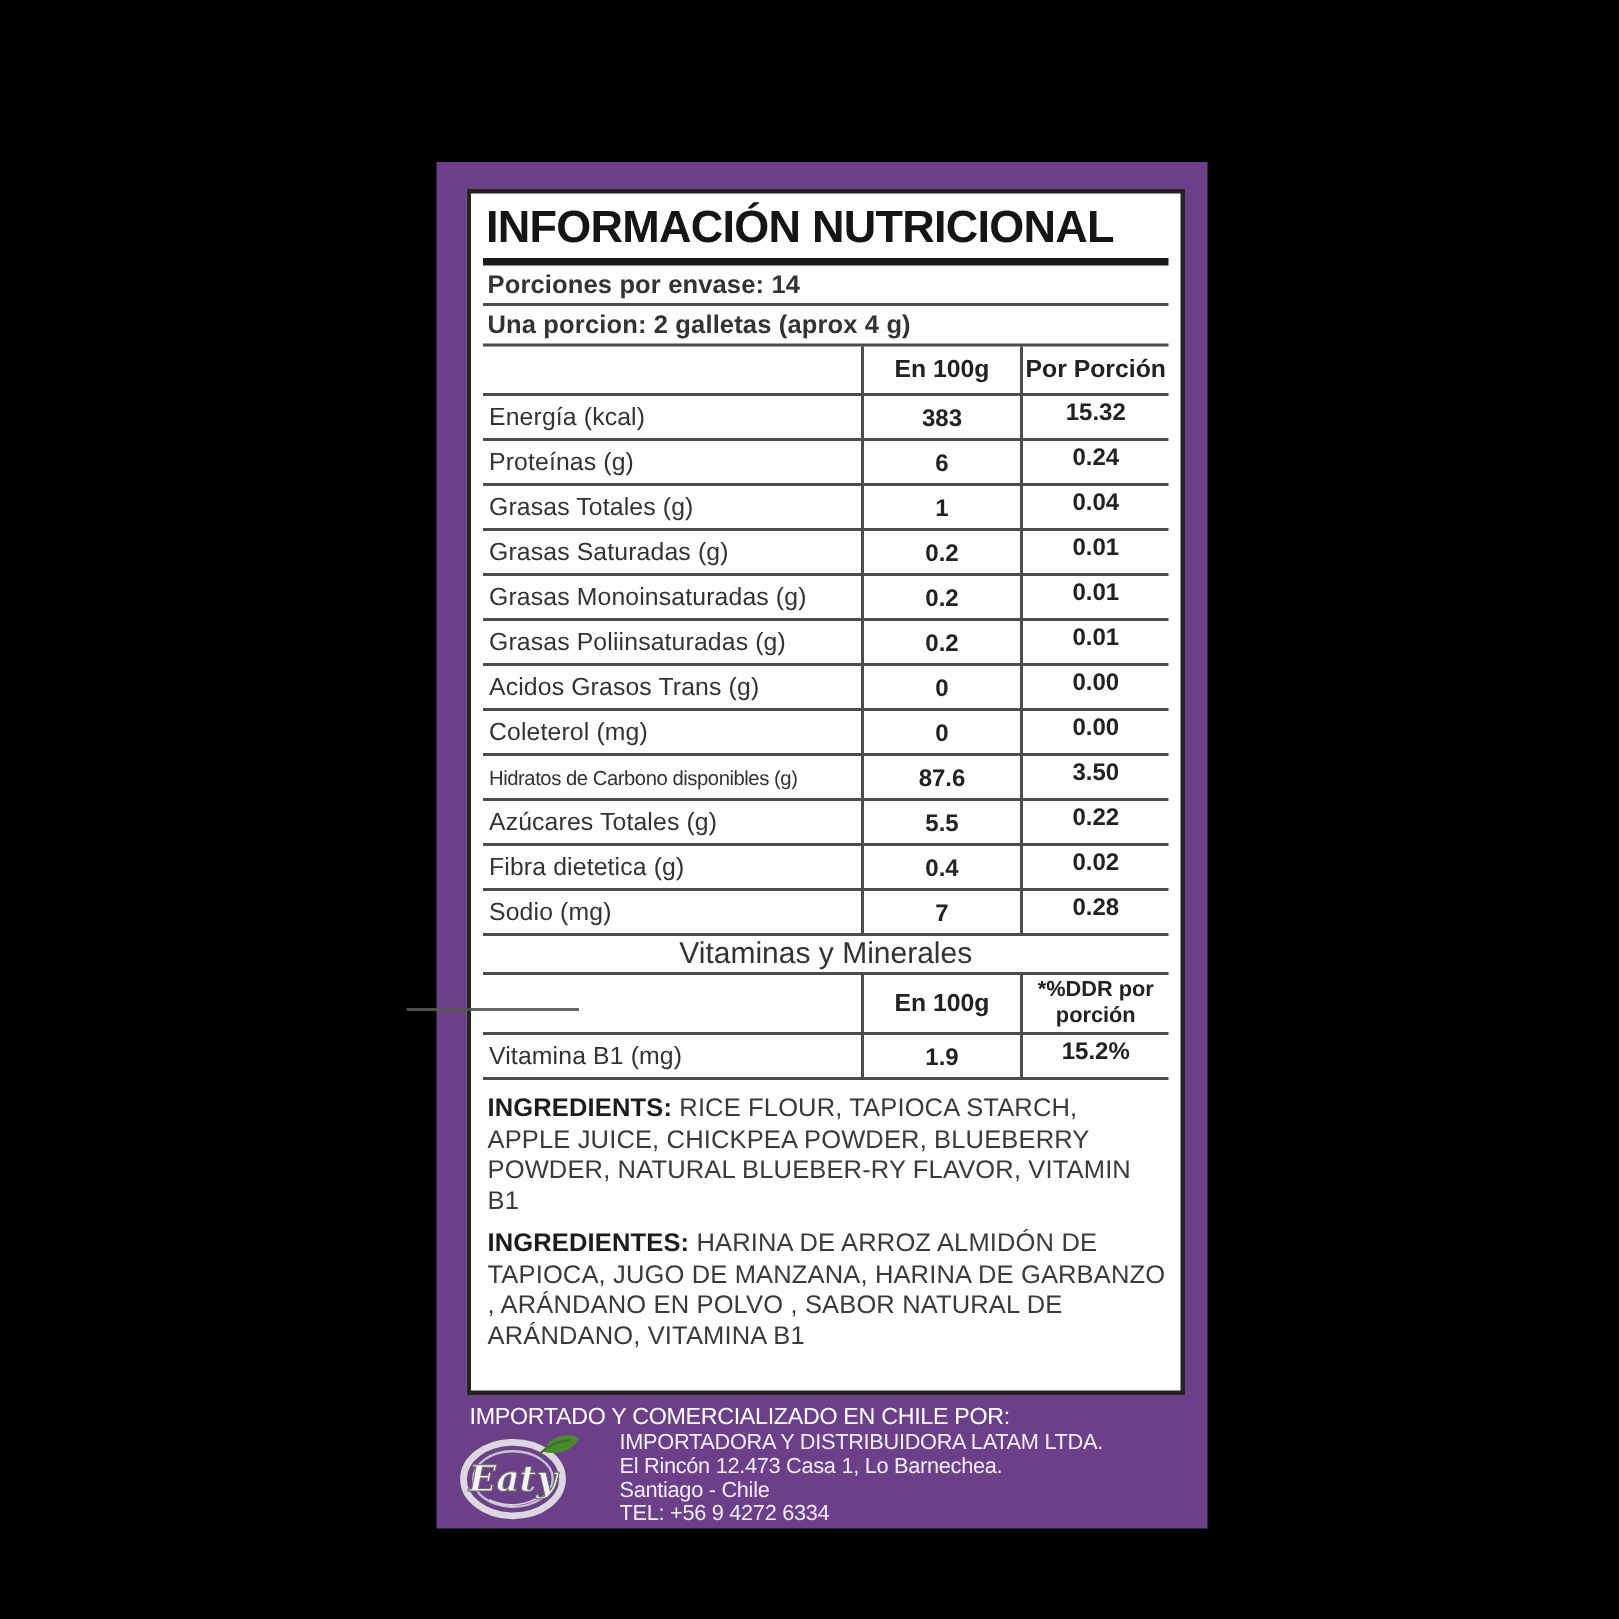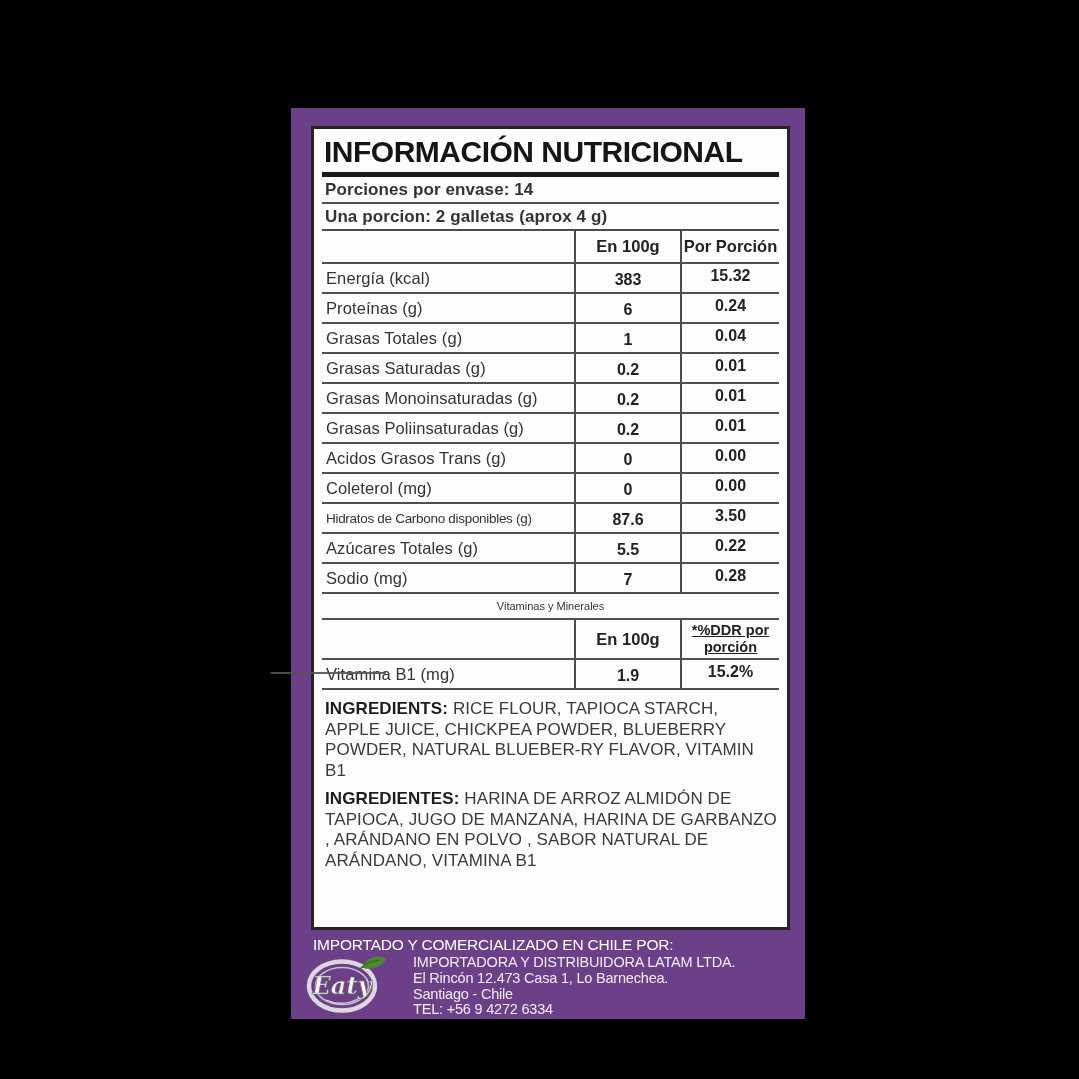--- a/index.html
+++ b/index.html
@@ -31,25 +31,25 @@
   .hdr-row { height:33px; border-bottom:2px solid #4d4d4d; }
   .hdr-row .cell { align-items:center; font-weight:bold; font-size:16.5px; color:#222; }
   .data-row { height:30px; border-bottom:2px solid #4d4d4d; }
   .data-row .v100 { align-items:flex-end; padding-bottom:3px; font-weight:bold;
                     font-size:16px; color:#222; }
   .data-row .vpor { align-items:flex-start; padding-top:3px; font-weight:bold;
                     font-size:16px; color:#222; }
   .condensed { font-size:13.5px !important; letter-spacing:-0.3px !important; }
 
   .vit-title { height:26px; display:flex; align-items:center; justify-content:center;
-               font-size:11px; color:#333; border-bottom:2px solid #4d4d4d; }
+               font-size:20px; color:#333; border-bottom:2px solid #4d4d4d; }
   .vit-hdr { height:40px; border-bottom:2px solid #4d4d4d; }
   .vit-hdr .cell { align-items:center; font-weight:bold; color:#222; }
   .vit-hdr .c2 { font-size:16.5px; }
-  .vit-hdr .c3 { font-size:14.5px; text-align:center; line-height:1.15;text-decoration:underline; }
+  .vit-hdr .c3 { font-size:14.5px; text-align:center; line-height:1.15; }
 
   .ingredients { padding:9px 2px 0 3px; }
   .ing-p { font-size:17px; line-height:1.22; color:#3a3a3a; letter-spacing:0.1px;
            margin-bottom:7px; }
   .ing-p b { color:#1c1c1c; }
 
   
   .foot-line1 { position:absolute; left:22px; top:828px; color:#ffffff;
                 font-weight:normal; font-size:15.5px; letter-spacing:-0.2px;
                 white-space:nowrap; }
@@ -123,20 +123,25 @@
         <div class="lab condensed">Hidratos de Carbono disponibles  (g)</div>
         <div class="cell v100">87.6</div>
         <div class="cell vpor">3.50</div>
       </div>
       <div class="trow data-row">
         <div class="lab">Azúcares Totales (g)</div>
         <div class="cell v100">5.5</div>
         <div class="cell vpor">0.22</div>
       </div>
       <div class="trow data-row">
+        <div class="lab">Fibra dietetica (g)</div>
+        <div class="cell v100">0.4</div>
+        <div class="cell vpor">0.02</div>
+      </div>
+      <div class="trow data-row">
         <div class="lab">Sodio (mg)</div>
         <div class="cell v100">7</div>
         <div class="cell vpor">0.28</div>
       </div>
 
       <div class="vit-title">Vitaminas y Minerales</div>
       <div class="trow vit-hdr">
         <div class="lab"></div>
         <div class="cell c2">En 100g</div>
         <div class="cell c3">*%DDR por porción</div>

